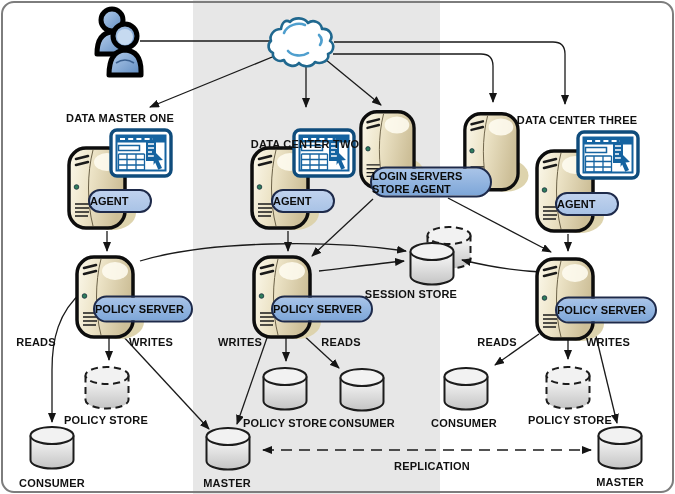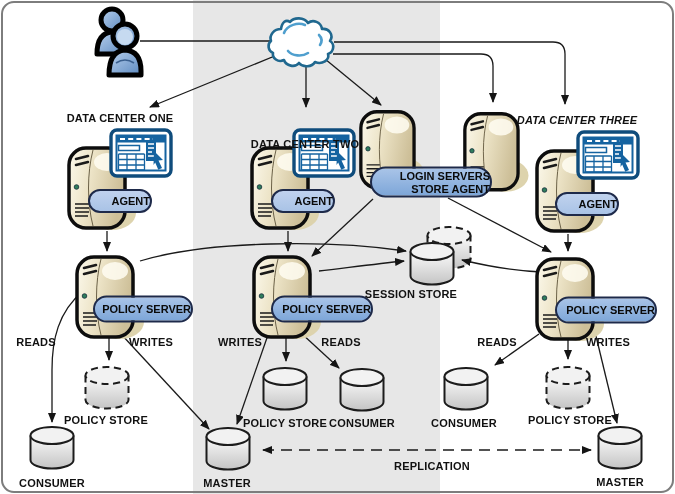--- a/index.html
+++ b/index.html
@@ -4,21 +4,21 @@
 <style>
   html,body{margin:0;padding:0;background:#fff;}
   .canvas{position:relative;width:675px;height:494px;background:#fff;overflow:hidden;
           font-family:"Liberation Sans",sans-serif;}
   .band{position:absolute;top:0;bottom:0;background:var(--band,#e7e7e7);}
   .frame{position:absolute;inset:1px;border:2px solid var(--border,#7d7d7d);border-radius:13px;pointer-events:none;}
   svg.layer{position:absolute;left:0;top:0;}
   .lbl{position:absolute;transform:translate(-50%,-50%);font-size:11px;font-weight:bold;
        color:#111;white-space:nowrap;letter-spacing:.2px;}
   .pill{position:absolute;transform:translate(-50%,-50%);border:2px solid var(--pill_border,#1e2a4a);
-        border-radius:14px;display:flex;flex-direction:column;align-items:flex-end;justify-content:center;
+        border-radius:14px;display:flex;flex-direction:column;align-items:flex-start;justify-content:center;
         font-size:11px;font-weight:bold;color:#0a0a0a;text-align:center;line-height:13px;box-sizing:border-box;}
   .pill.agent{background:linear-gradient(180deg,#c0d2ee, var(--agent_pill,#a9c3e6));}
   .pill.blue{background:linear-gradient(180deg,#a9c4e8, var(--server_pill,#7da6d8));}
   .edge{fill:none;stroke:var(--line,#1a1a1a);stroke-width:1.3;}
   .edge.dashed{stroke-dasharray:11 7;stroke-width:1.6;}
   .cyl{stroke:#1c1c1c;stroke-width:2;}
   .cyl.dashed{stroke-dasharray:7 4.5;}
 </style>
 </head>
 <body>
@@ -207,23 +207,23 @@
   <div class="pill blue" style="left:143px;top:309px;width:100px;height:27px;">
     <span>POLICY SERVER</span>
     </div>
   <div class="pill blue" style="left:322px;top:309px;width:102px;height:27px;">
     <span>POLICY SERVER</span>
     </div>
   <div class="pill blue" style="left:606px;top:310px;width:102px;height:27px;">
     <span>POLICY SERVER</span>
     </div>
 
-  <div class="lbl" style="left:120px;top:118px;">DATA CENTER ONE</div>
+  <div class="lbl" style="left:120px;top:118px;">DATA MASTER ONE</div>
   <div class="lbl" style="left:305px;top:120px;margin-top:24px;">DATA CENTER TWO</div>
-  <div class="lbl" style="left:577px;top:120px;font-style:italic;">DATA CENTER THREE</div>
+  <div class="lbl" style="left:577px;top:120px;">DATA CENTER THREE</div>
 
   <div class="lbl" style="left:36px;top:342px;">READS</div>
   <div class="lbl" style="left:151px;top:342px;">WRITES</div>
   <div class="lbl" style="left:240px;top:342px;">WRITES</div>
   <div class="lbl" style="left:341px;top:342px;">READS</div>
   <div class="lbl" style="left:497px;top:342px;">READS</div>
   <div class="lbl" style="left:608px;top:342px;">WRITES</div>
 
   <div class="lbl" style="left:106px;top:420px;">POLICY STORE</div>
   <div class="lbl" style="left:285px;top:423px;">POLICY STORE</div>

